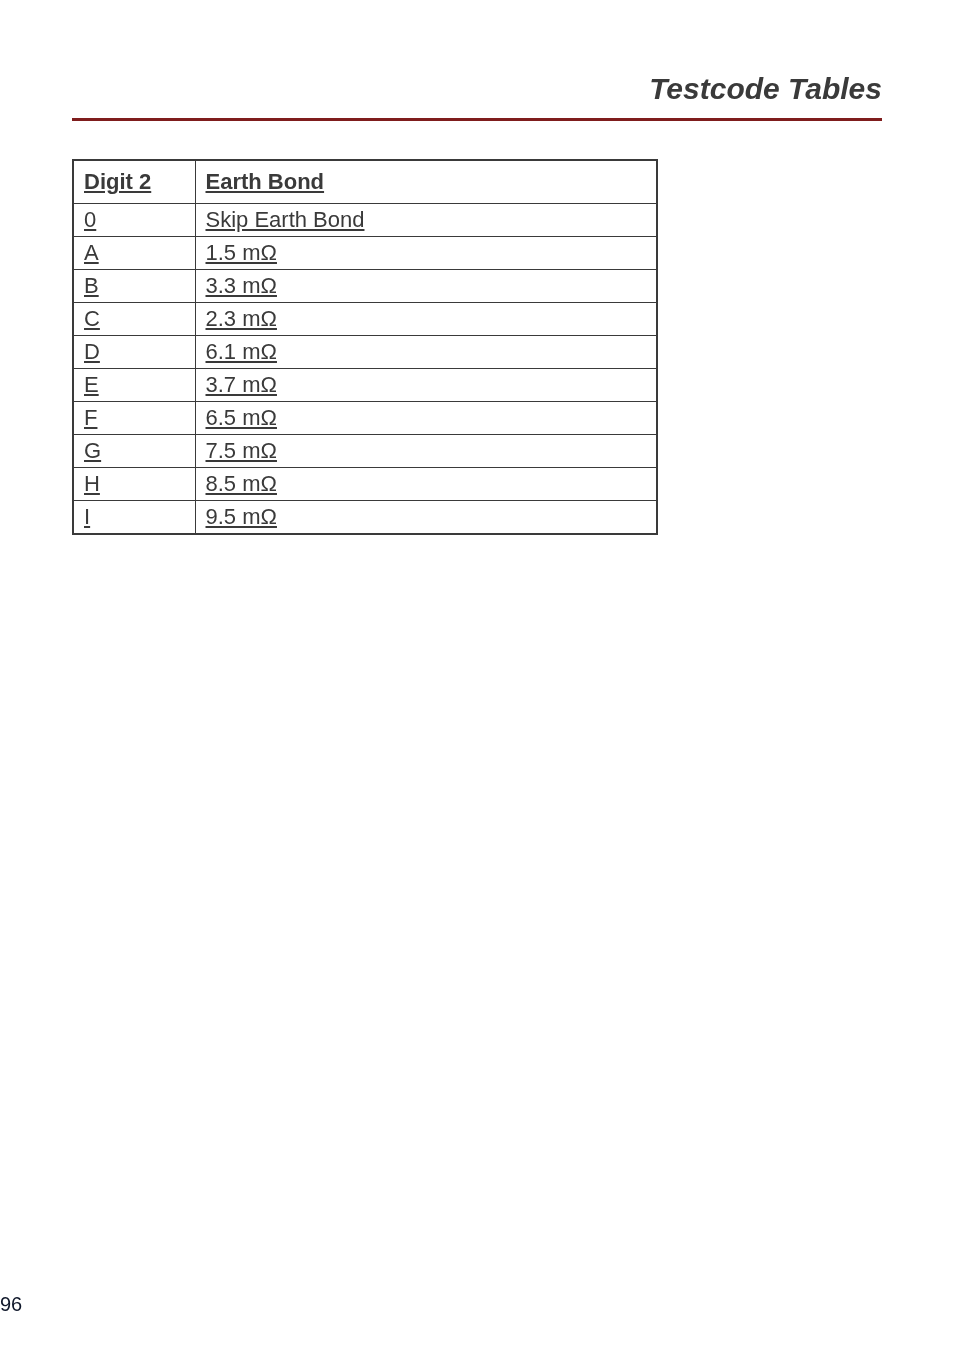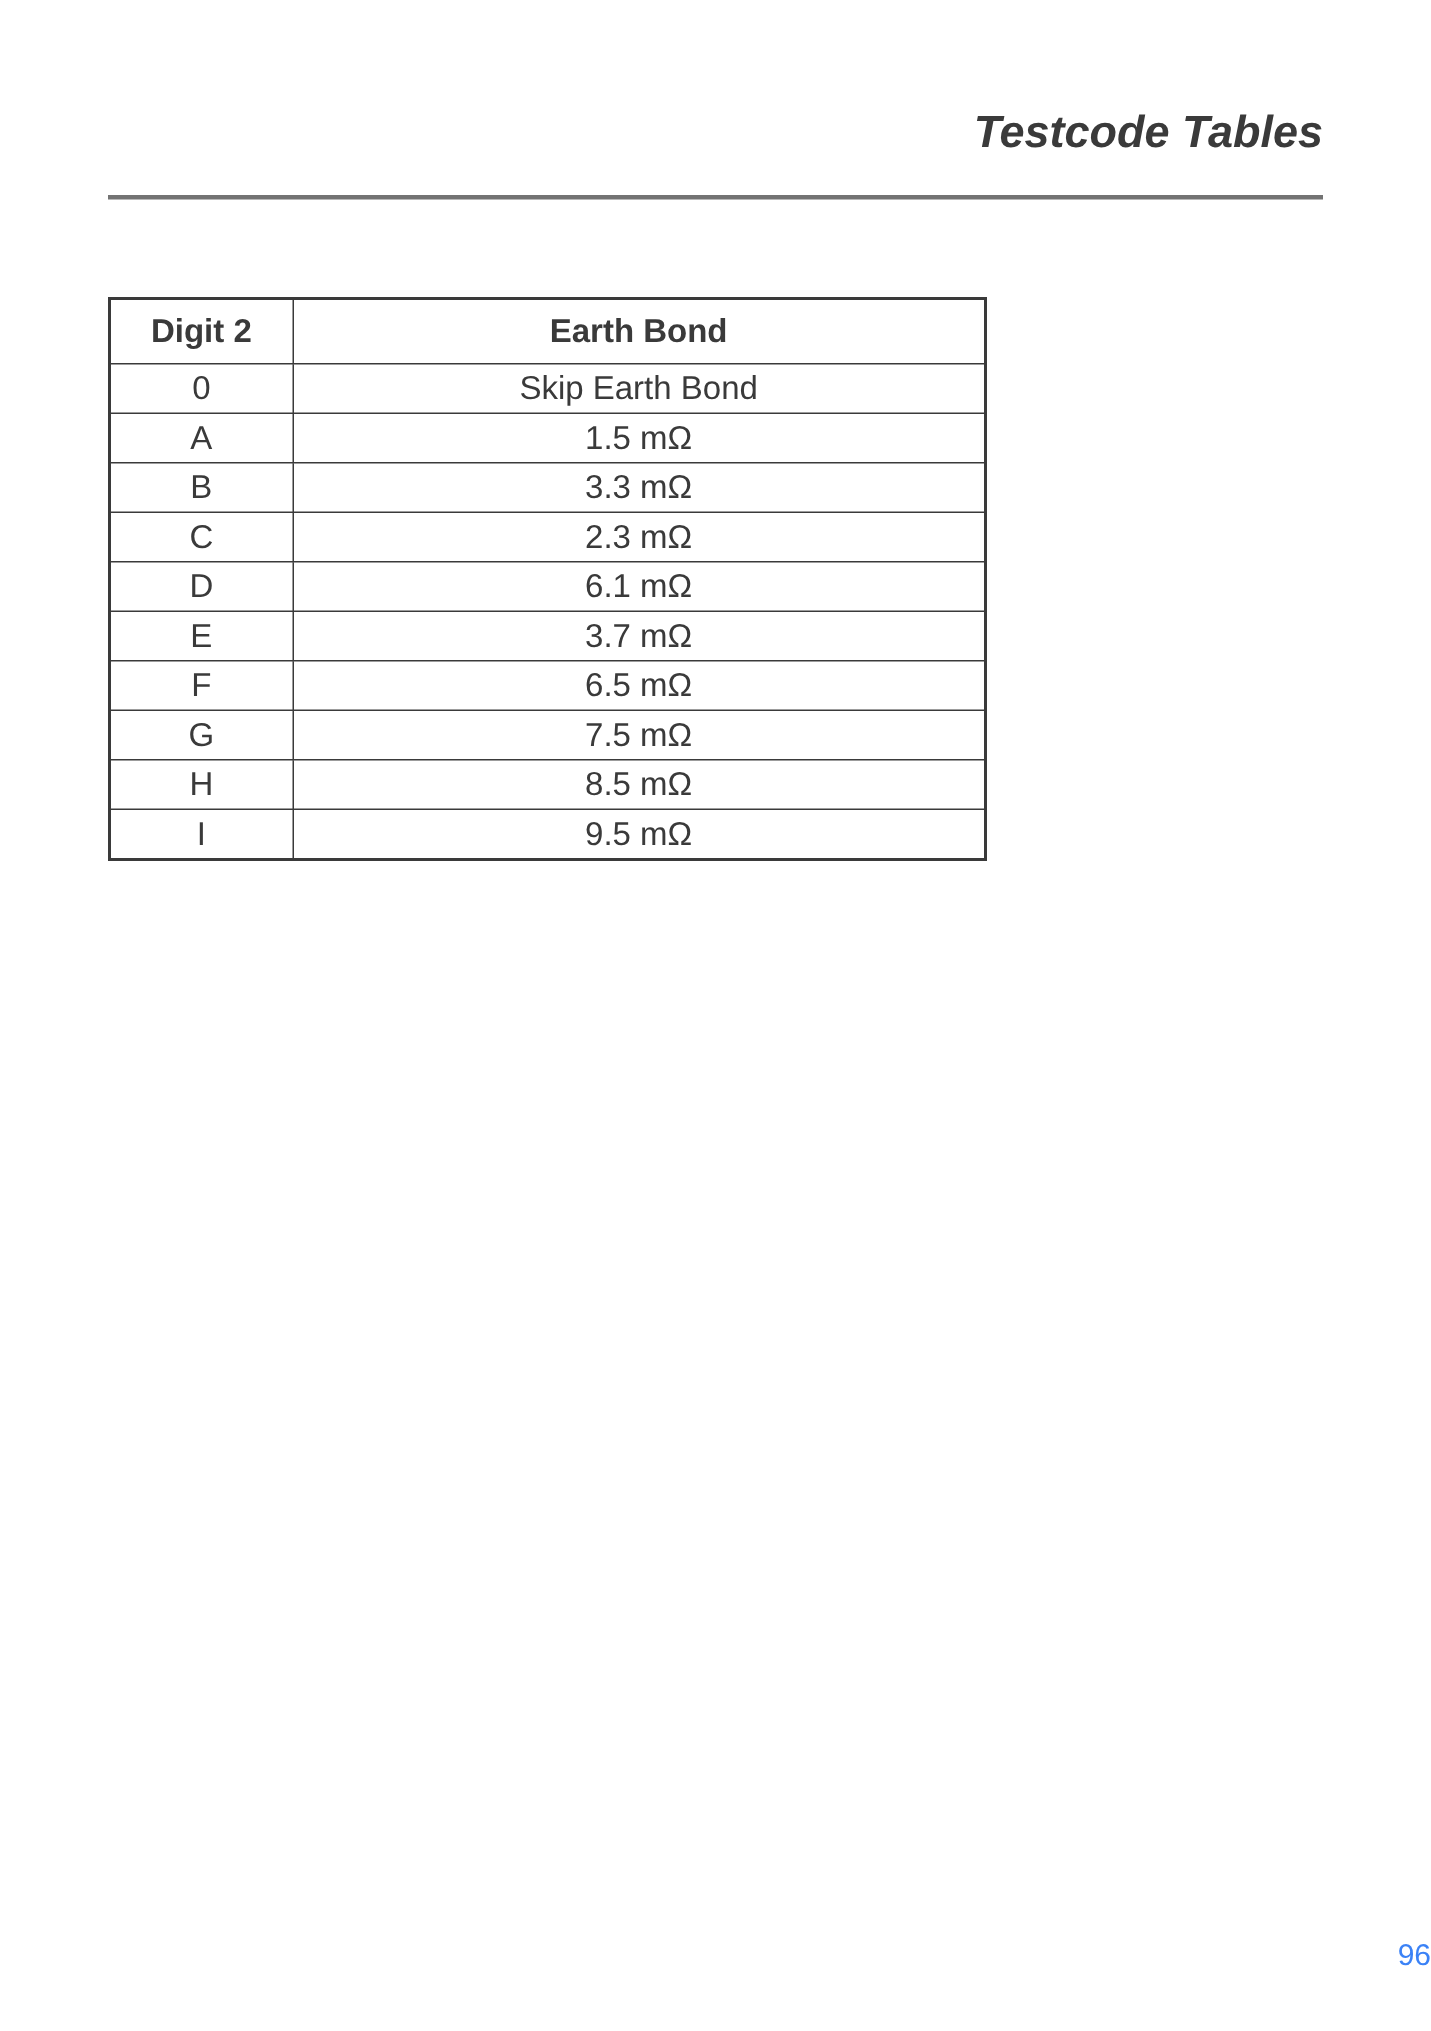--- a/index.html
+++ b/index.html
@@ -17,56 +17,57 @@
     }
     .page {
       padding: 72px 72px 0 72px;
     }
     .header {
       text-align: right;
       font-style: italic;
       font-weight: bold;
       font-size: 30px;
       color: #3a3a3a;
-      padding-bottom: 24px;
-      border-bottom: 3px solid #737373;
-      margin-bottom: 65px;
+      padding-bottom: 12px;
+      border-bottom: 3px solid #7f1d1d;
+      margin-bottom: 38px;
     }
     .table-wrap {
       width: 586px;
     }
     table {
       width: 100%;
       border-collapse: collapse;
       border: 2px solid #3a3a3a;
     }
     th, td {
       border: 1px solid #3a3a3a;
-      text-align: center;
+      text-align: left;
       vertical-align: middle;
       font-size: 22px;
       color: #3a3a3a;
+      text-decoration: underline;
     }
     th {
       font-weight: bold;
       padding: 8px 10px 8px 10px;
     }
     td {
       padding: 3px 10px 3px 10px;
     }
     th.col1, td.col1 {
       width: 122px;
     }
     .page-number {
       position: absolute;
       bottom: 38px;
       width: 100%;
-      text-align: right;
+      text-align: left;
       font-size: 20px;
-      color: #3b82f6;
+      color: #0f172a;
     }
   </style>
 </head>
 <body>
 
 <div class="page">
   <div class="header">Testcode Tables</div>
 
   <div class="table-wrap">
     <table>

